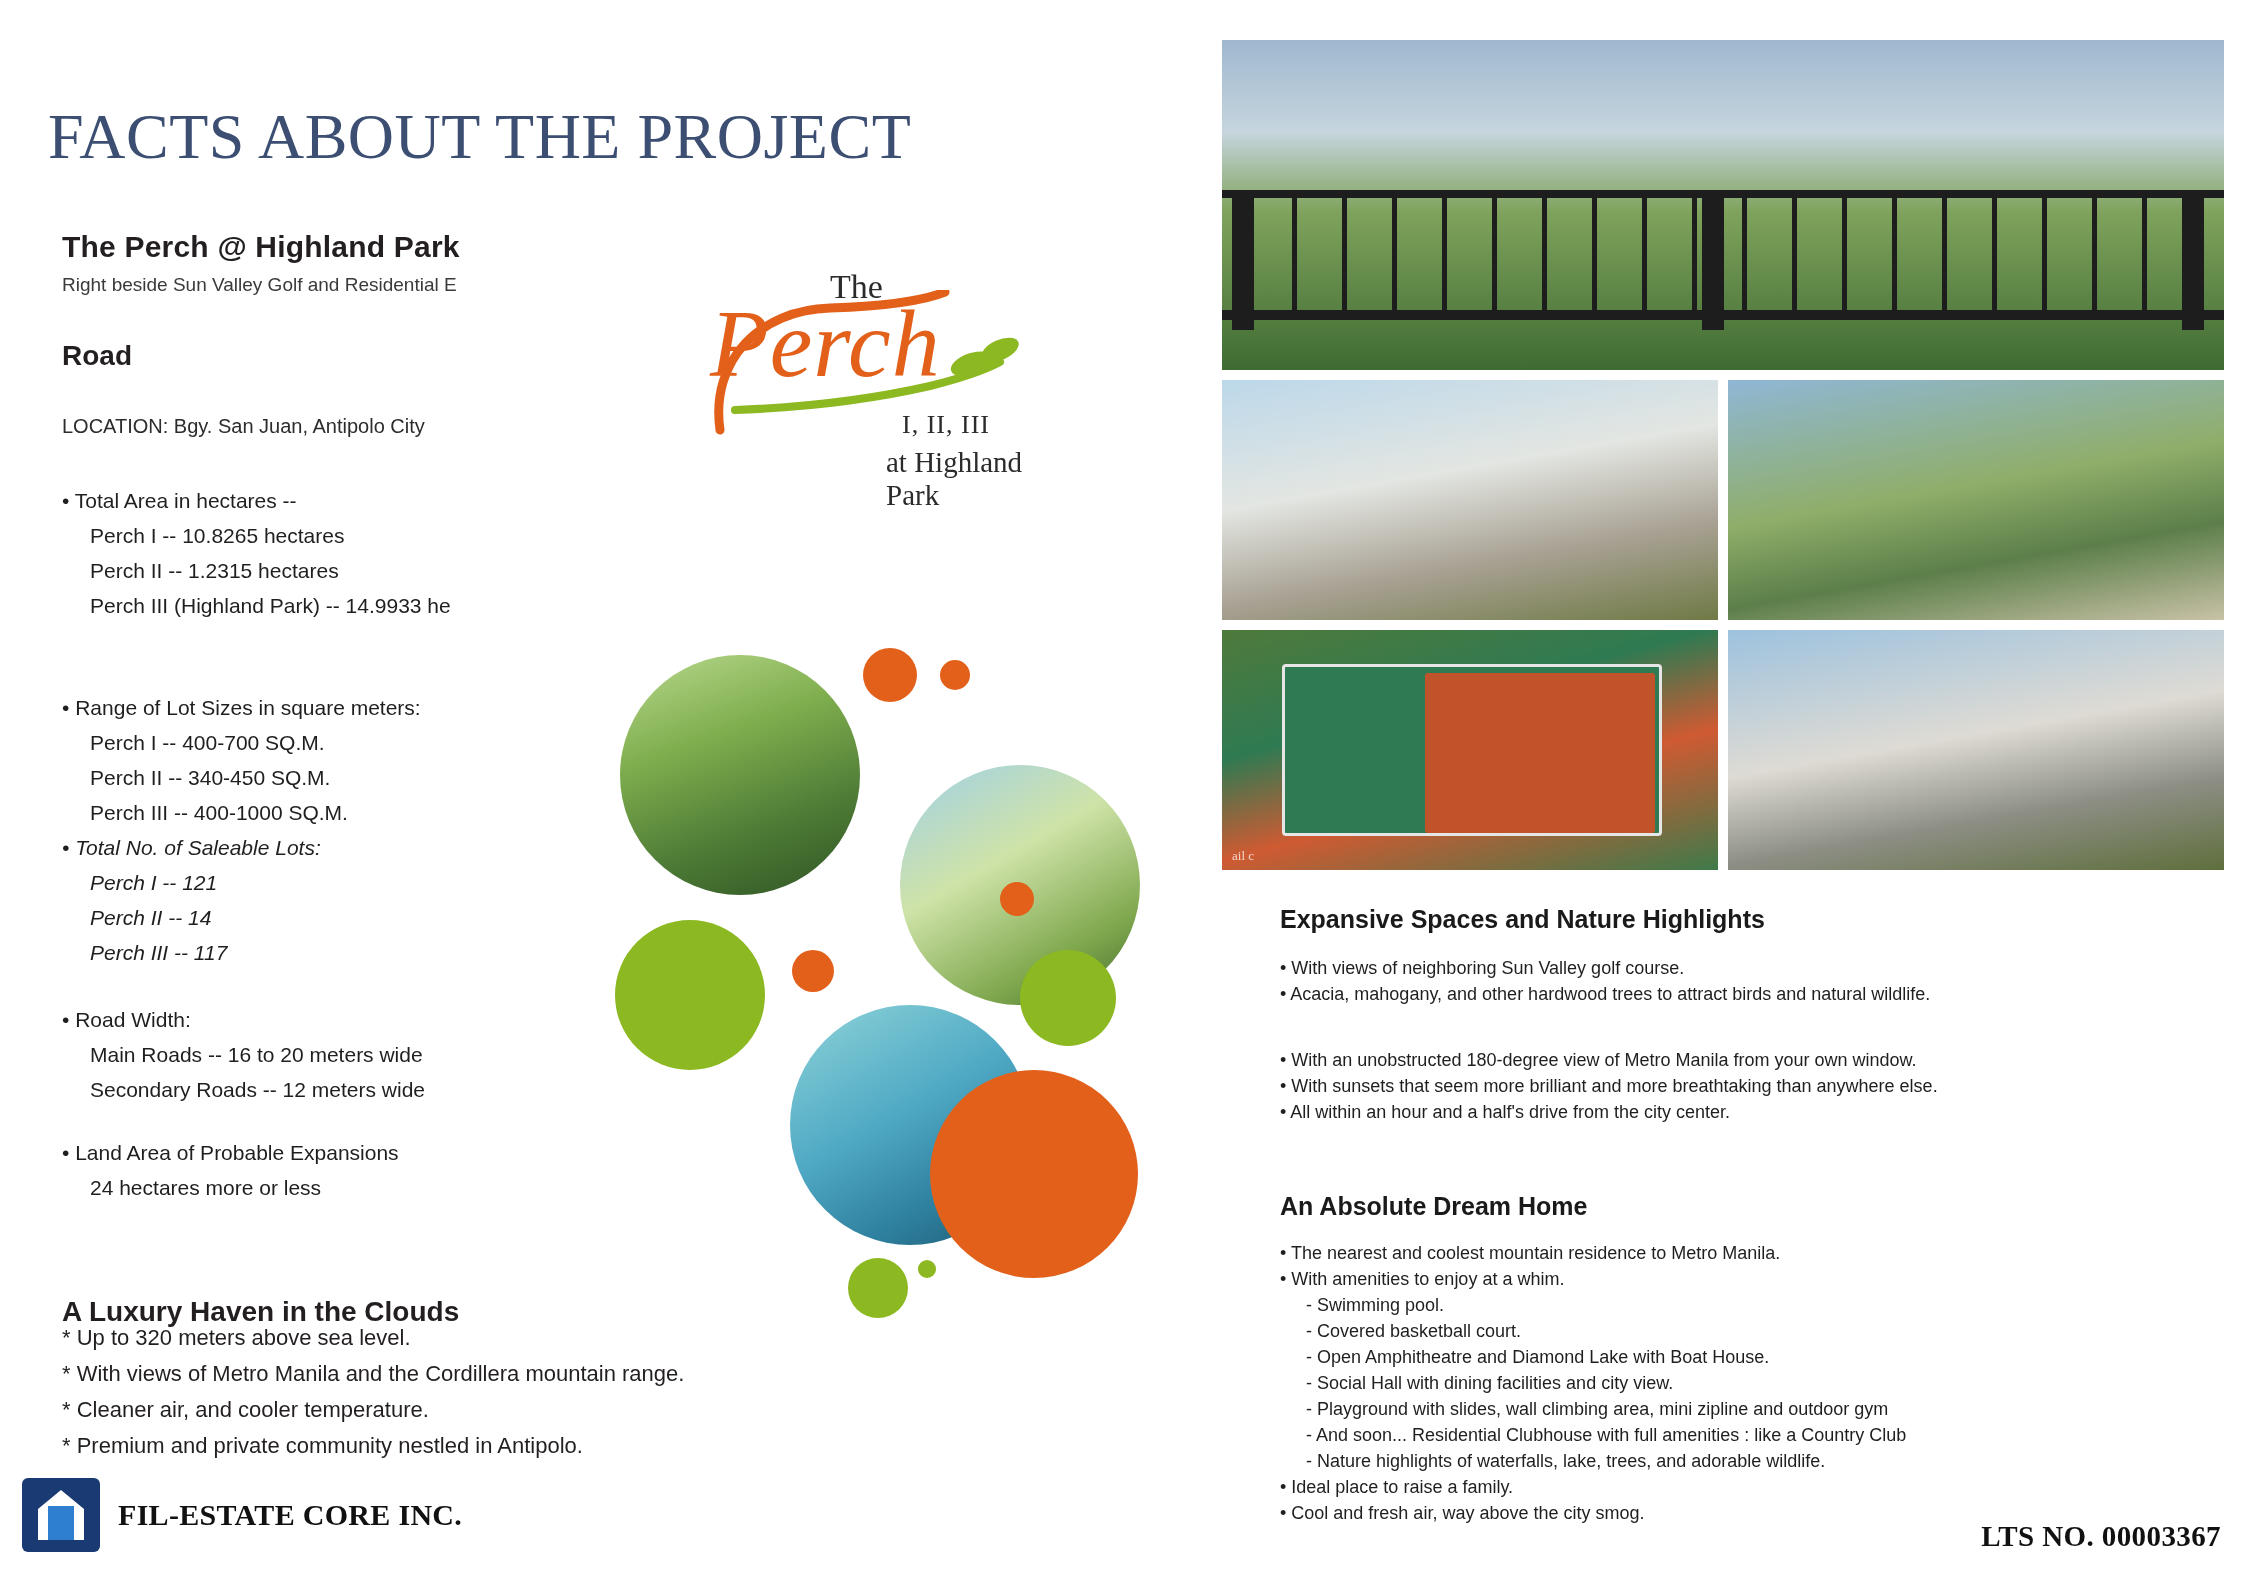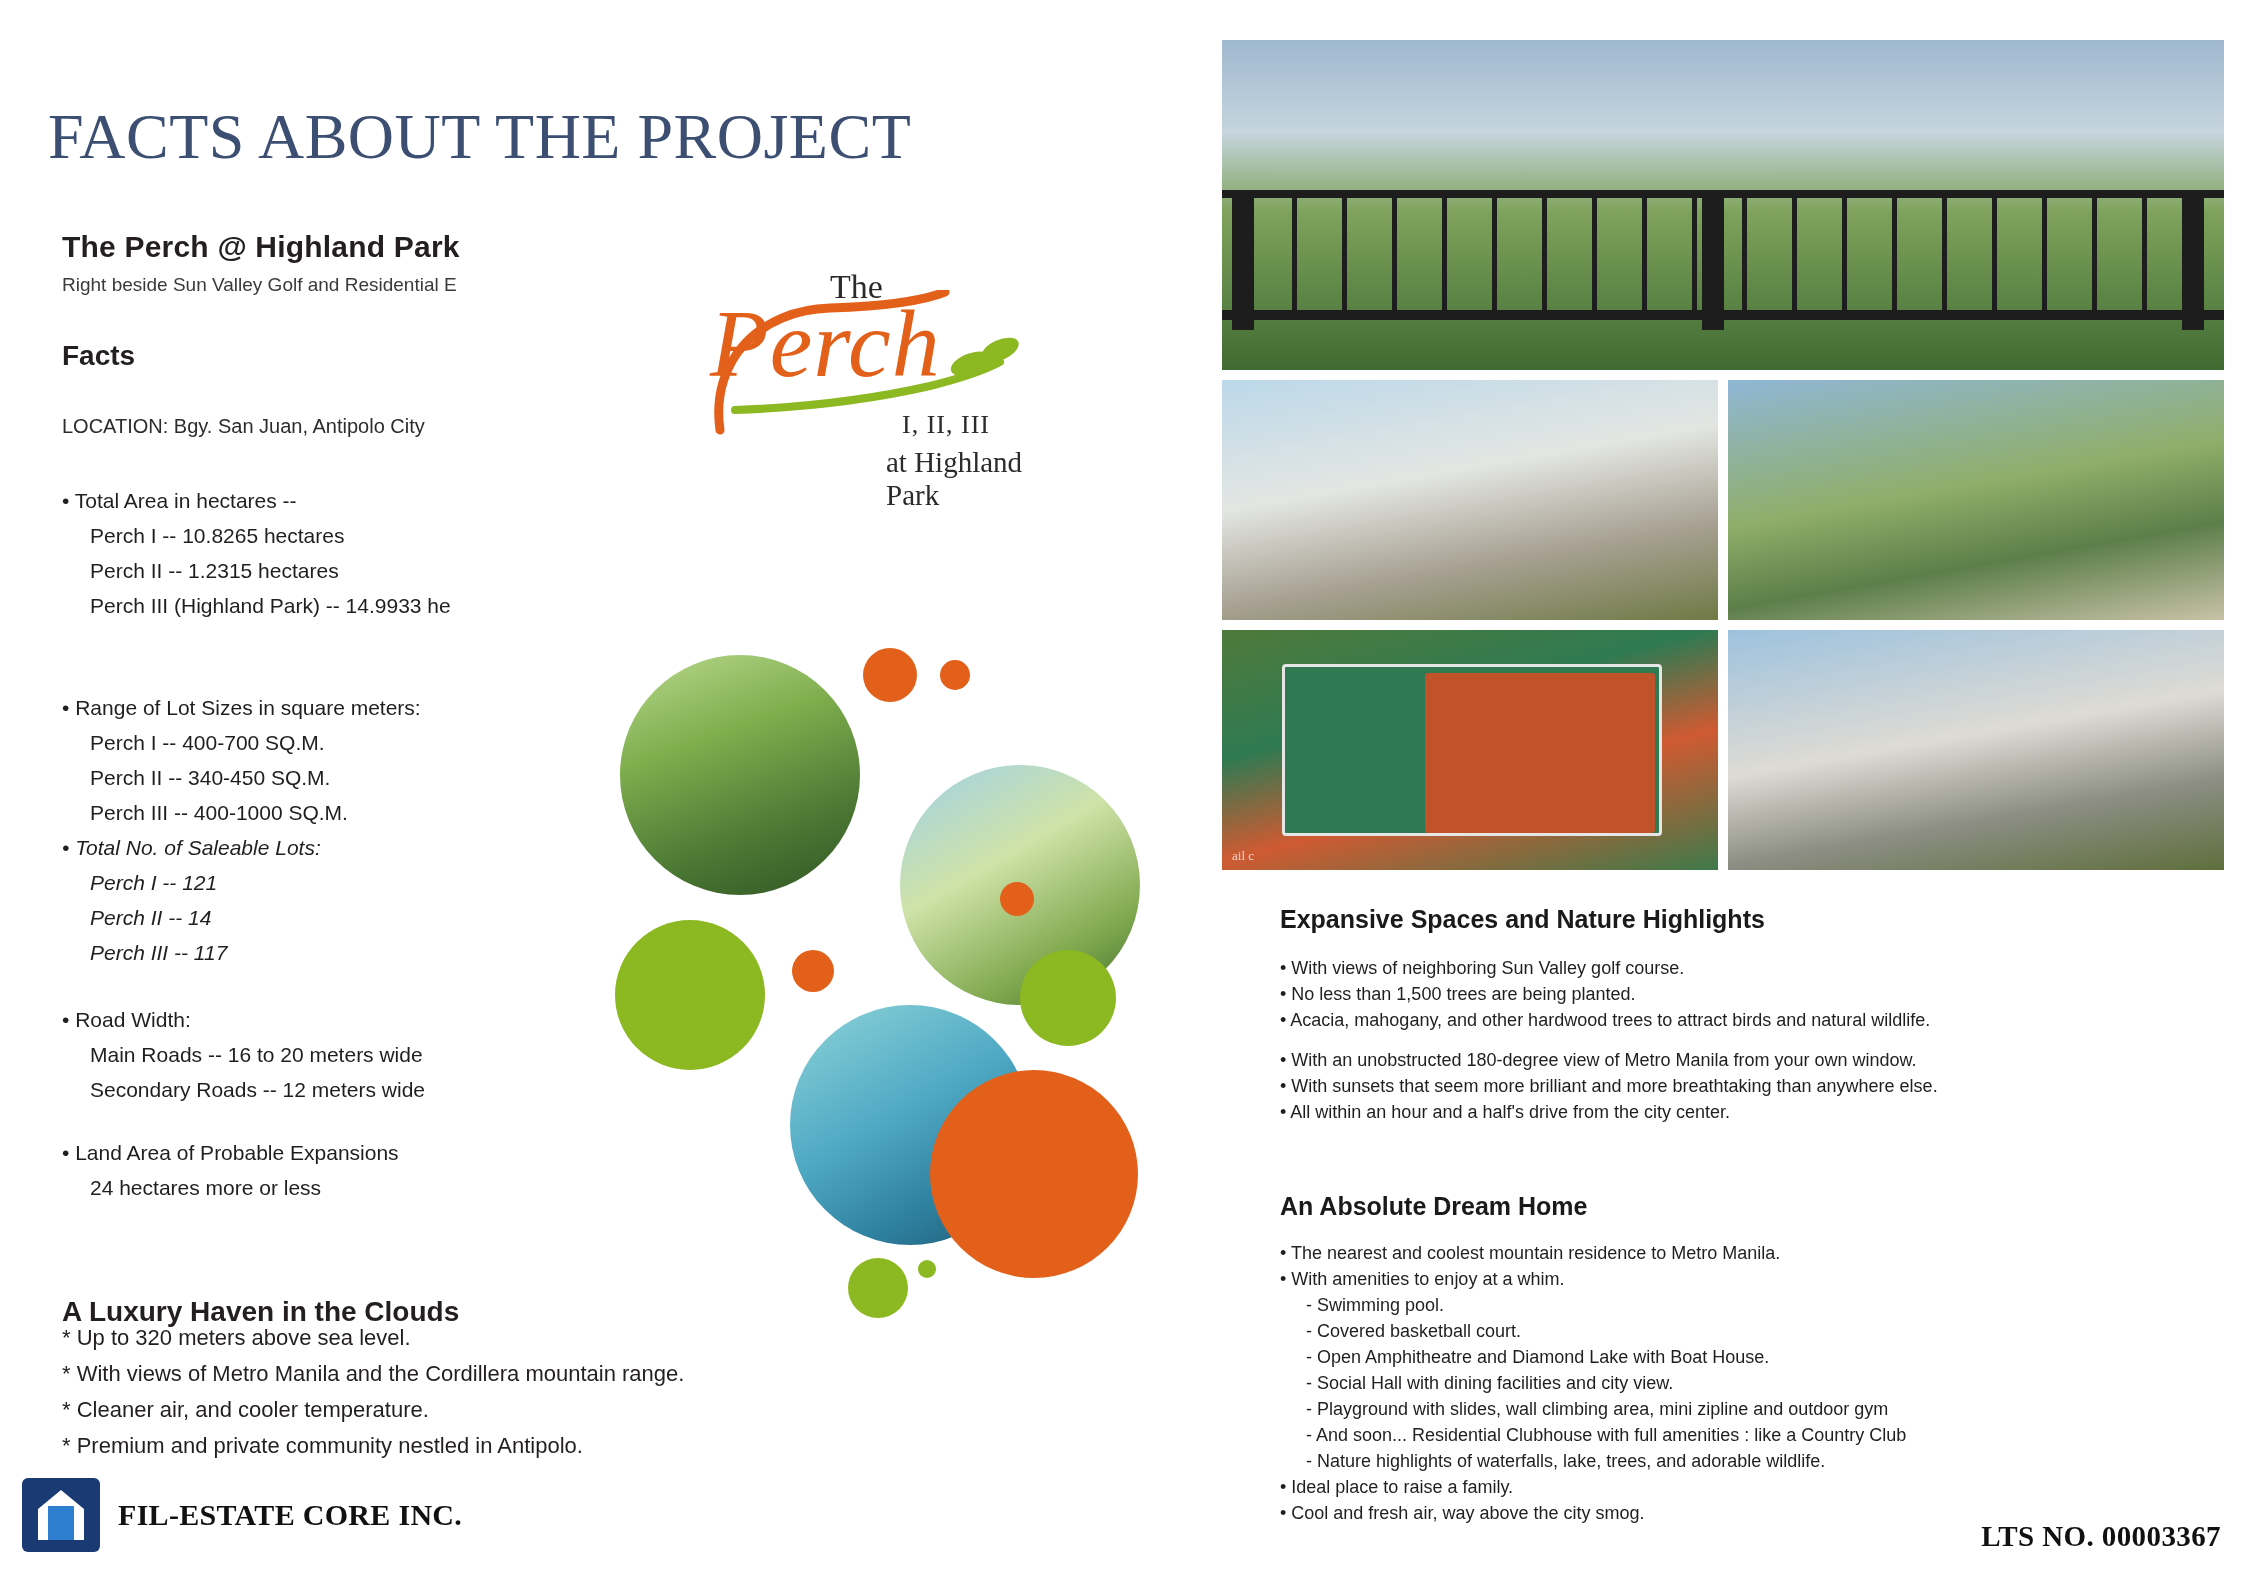--- a/index.html
+++ b/index.html
@@ -178,21 +178,21 @@
 
 <div class="page">
 
   <div class="left">
 
     <div class="headline">FACTS ABOUT THE PROJECT</div>
 
     <div class="proj-title">The Perch @ Highland Park</div>
     <div class="proj-sub">Right beside Sun Valley Golf and Residential E</div>
 
-    <div class="facts-h">Facts</div>
+    <div class="facts-h">Road</div>
     <div class="location">LOCATION: Bgy. San Juan, Antipolo City</div>
 
     <div class="block b1">
       <div class="lead">• Total Area in hectares --</div>
       <div class="ind">Perch I -- 10.8265 hectares</div>
       <div class="ind">Perch II -- 1.2315 hectares</div>
       <div class="ind">Perch III (Highland Park) -- 14.9933 he</div>
     </div>
 
     <div class="block b2">
@@ -302,21 +302,20 @@
         <div class="court"></div>
         <div class="watermark">ail c</div>
       </div>
       <div class="pcell p-br"></div>
     </div>
 
     <div class="sec-h sec-h1">Expansive Spaces and Nature Highlights</div>
 
     <div class="rtext r1">
       <div>• With views of neighboring Sun Valley golf course.</div>
-      <div>• No less than 1,500 trees are being planted.</div>
       <div>• Acacia, mahogany, and other hardwood trees to attract birds and natural wildlife.</div>
     </div>
 
     <div class="rtext r2">
       <div>• With an unobstructed 180-degree view of Metro Manila from your own window.</div>
       <div>• With sunsets that seem more brilliant and more breathtaking than anywhere else.</div>
       <div>• All within an hour and a half's drive from the city center.</div>
     </div>
 
     <div class="sec-h sec-h2">An Absolute Dream Home</div>

